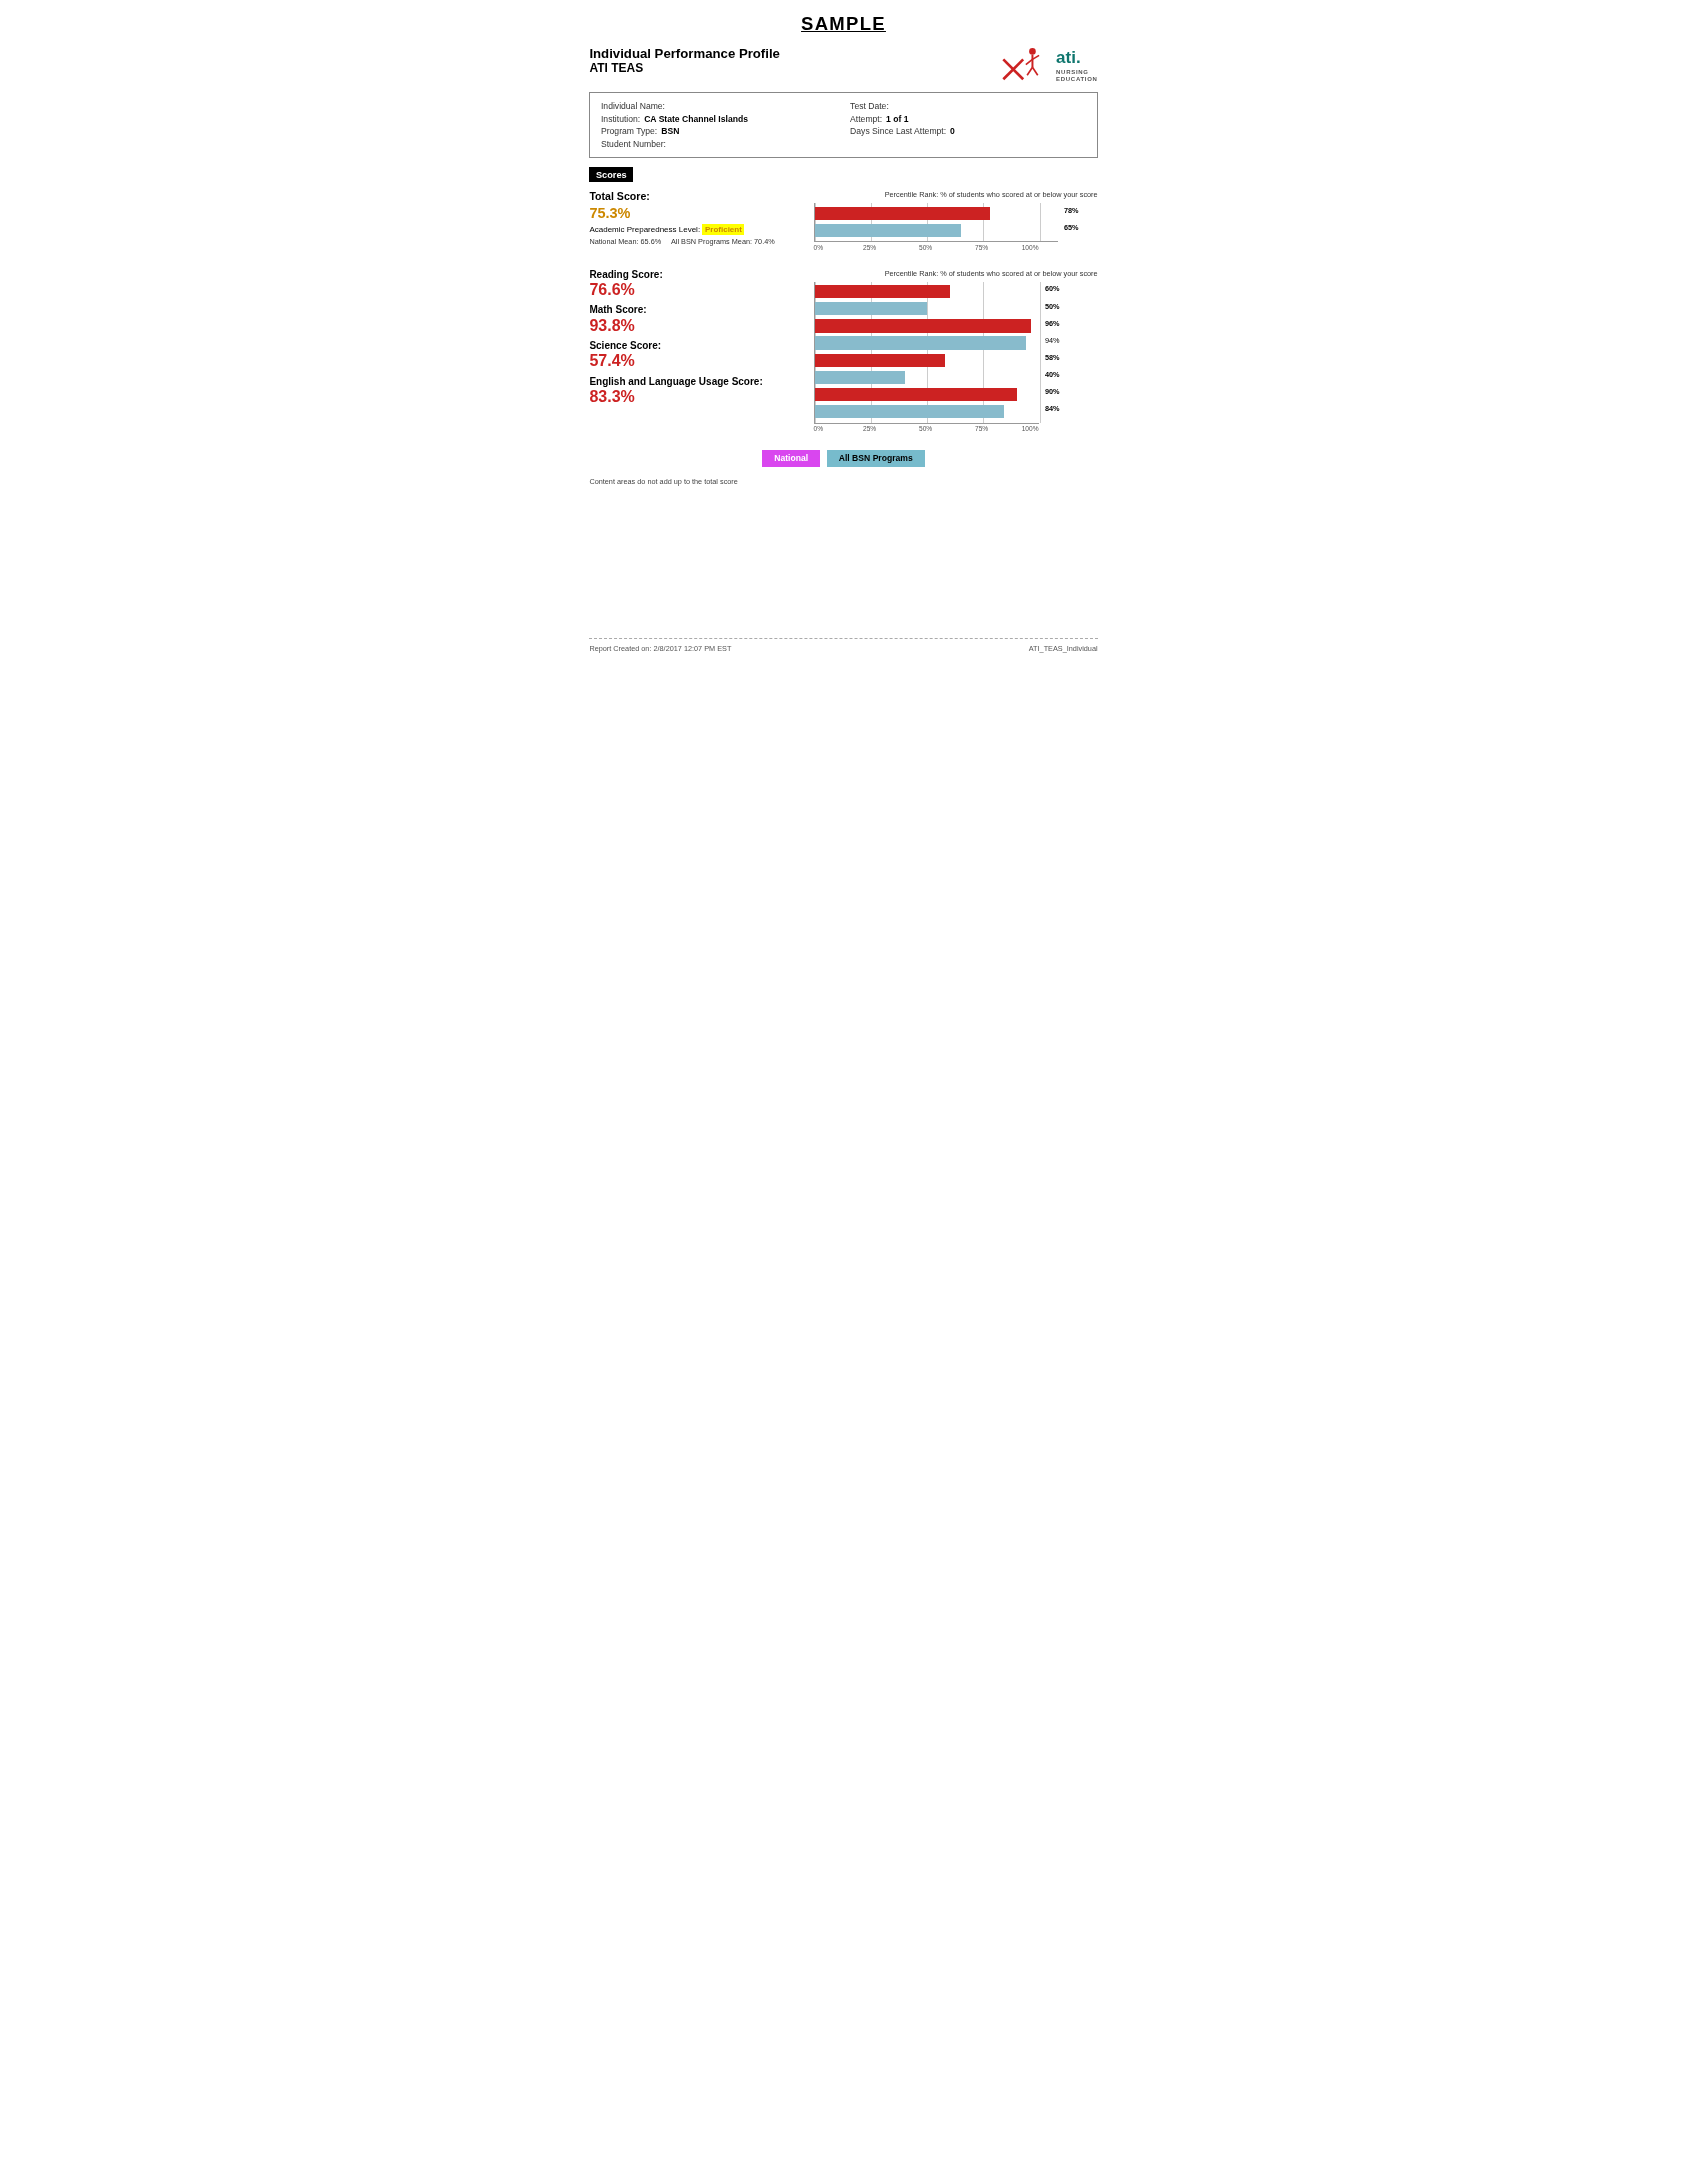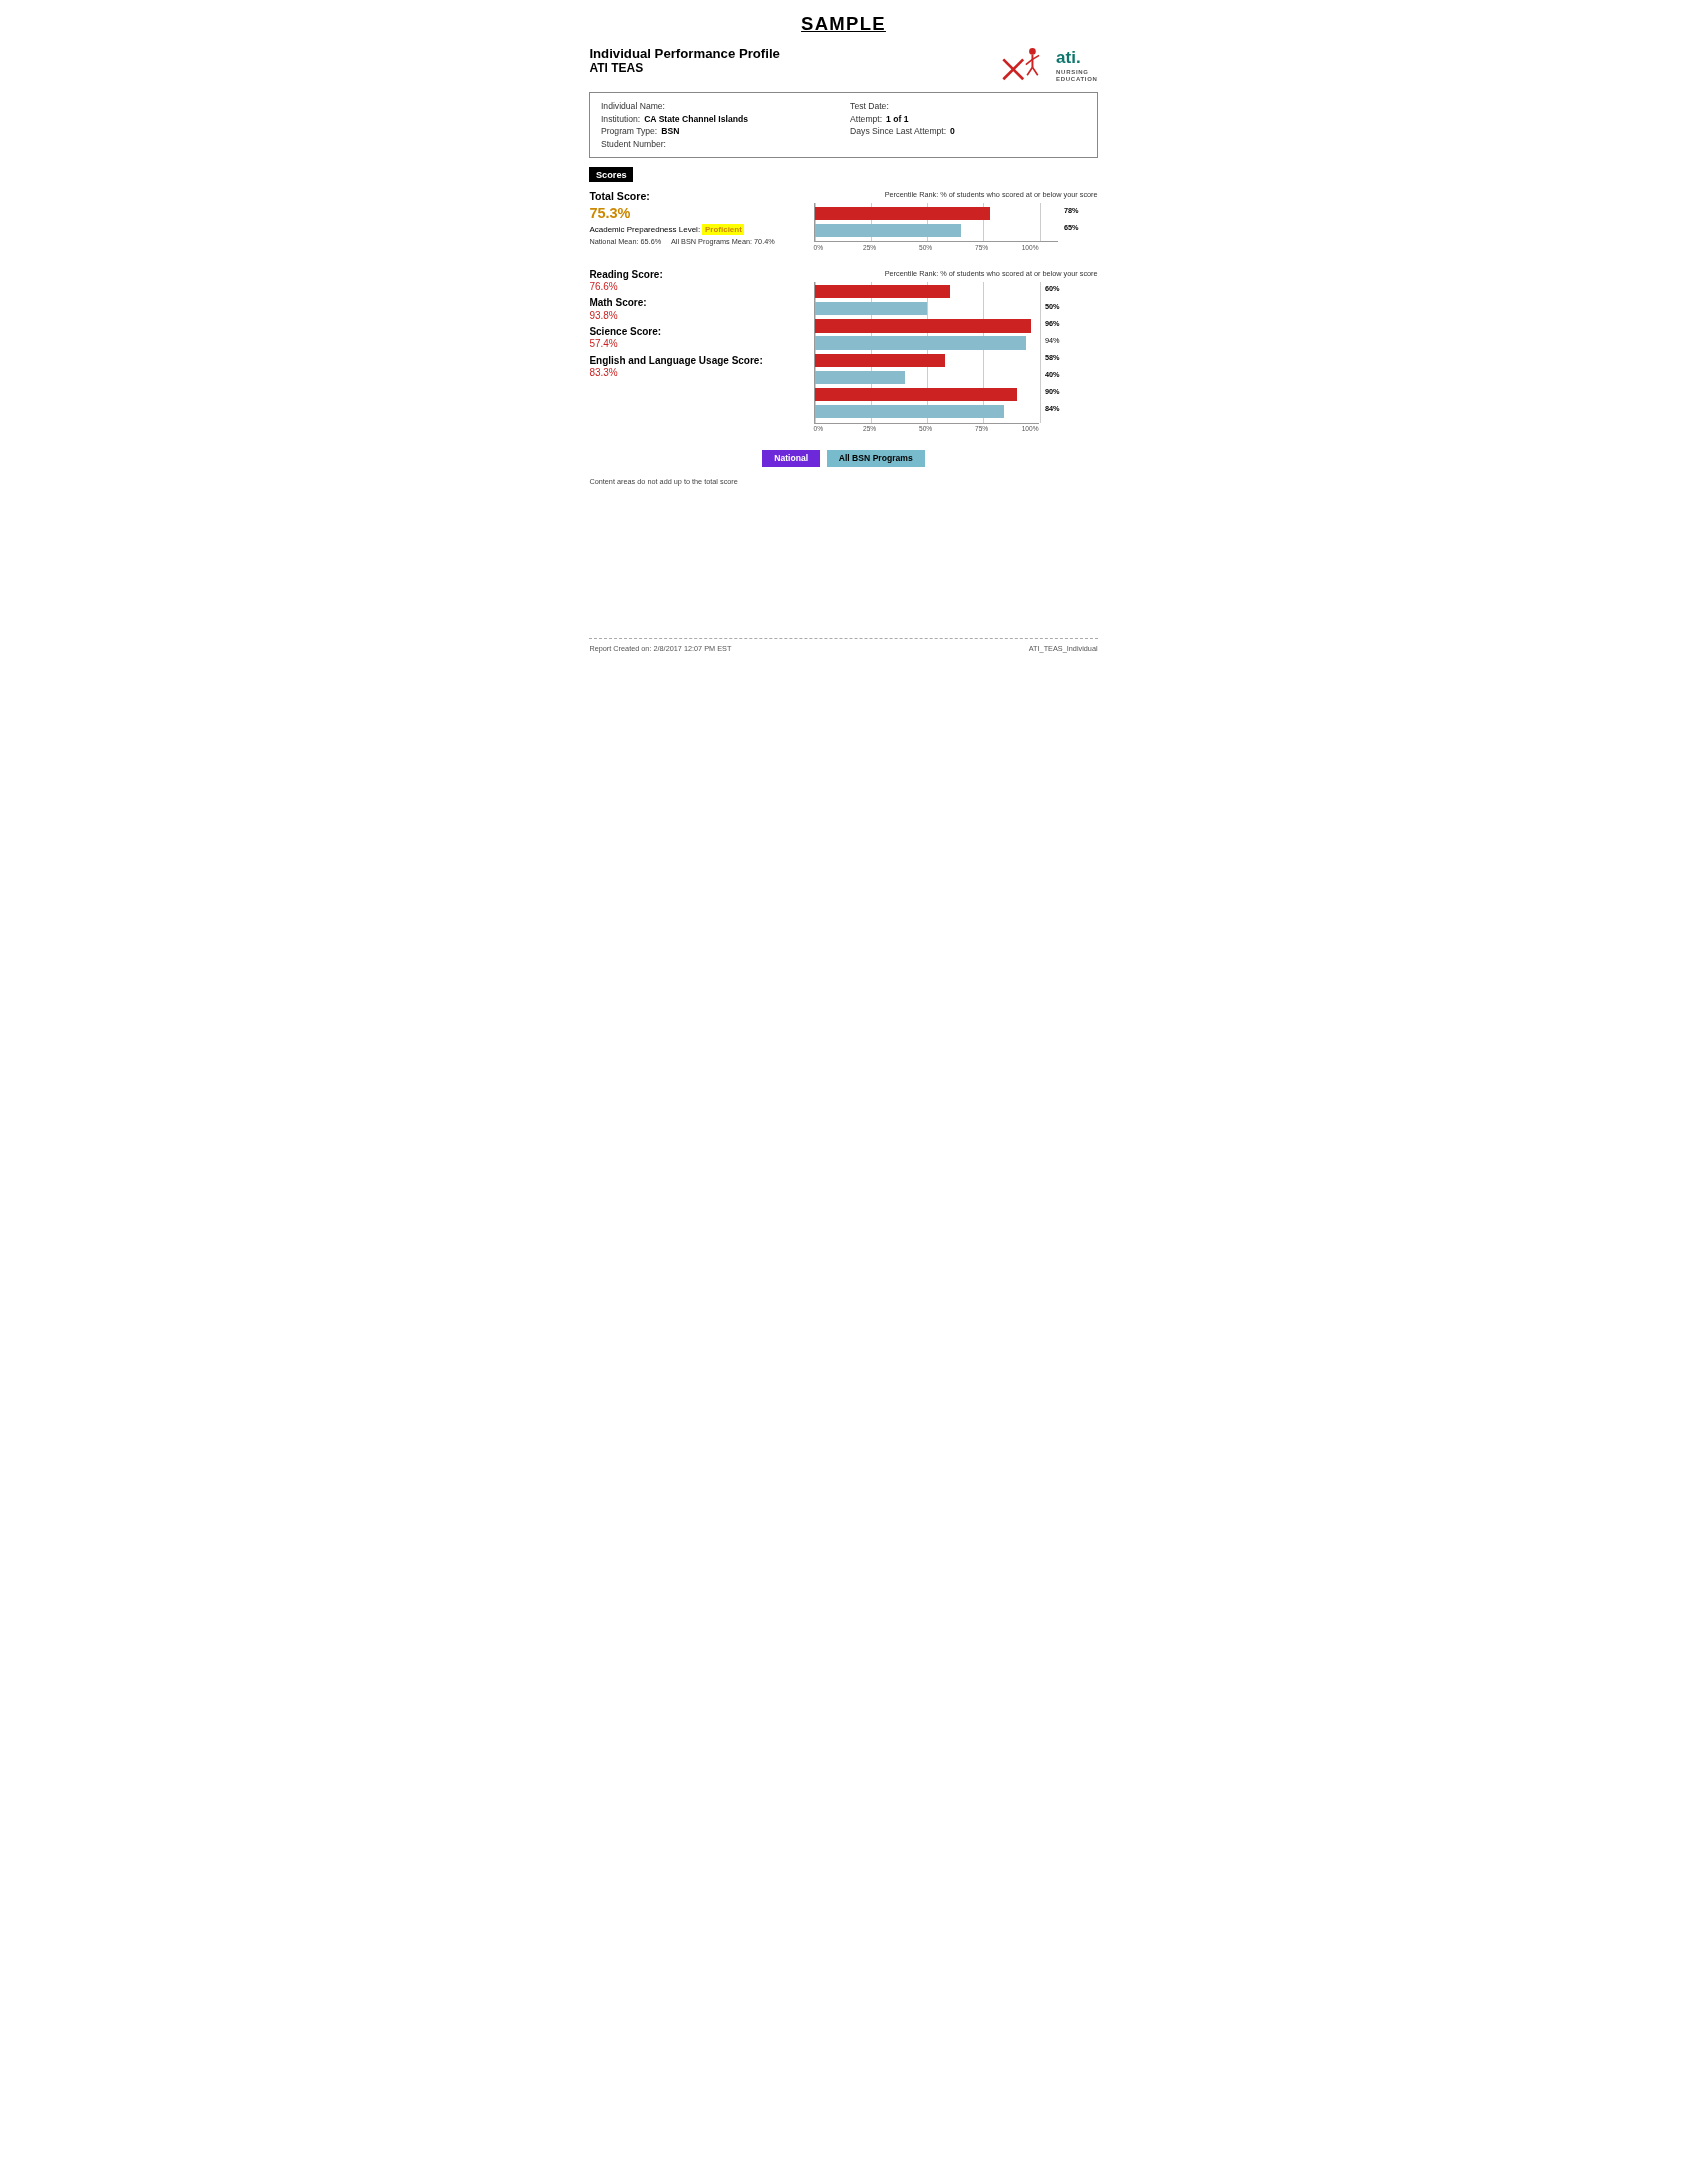--- a/index.html
+++ b/index.html
@@ -171,22 +171,22 @@
       margin-bottom: 5.3px;
     }
 
     .score-name {
       font-size: 10px;
       font-weight: bold;
       margin-bottom: 1.3px;
     }
 
     .score-val {
-      font-size: 10px;
-      font-weight: normal;
+      font-size: 16px;
+      font-weight: bold;
       color: #cc2222;
     }
 
     .legend-section {
       display: flex;
       justify-content: center;
       gap: 6.6px;
       margin: 10.6px 0;
     }
 
@@ -196,21 +196,21 @@
       gap: 0;
     }
 
     .legend-box {
       padding: 3.3px 12px;
       font-size: 8.6px;
       font-weight: bold;
       color: #fff;
     }
 
-    .legend-national { background: #6d28d9; }
+    .legend-national { background: #d946ef; }
     .legend-bsn { background: #77bbcc; color: #000; }
 
     .footnote {
       font-size: 7.3px;
       color: #444;
       margin-top: 5.3px;
     }
 
     .dashed-line {
       border-top: 1.3px dashed #aaa;

